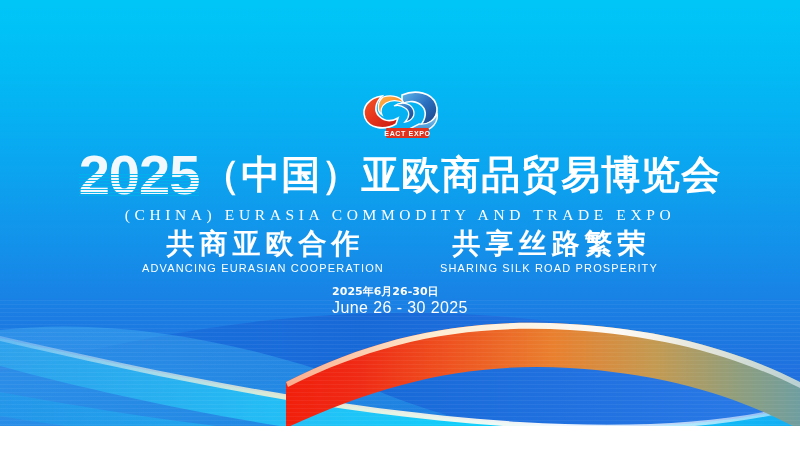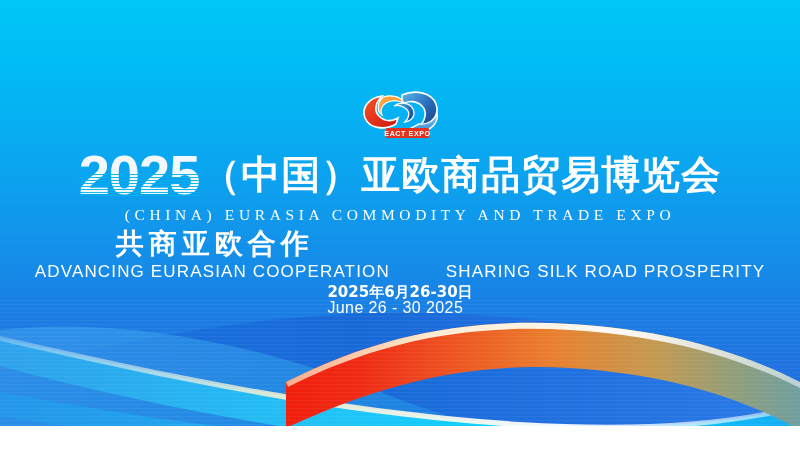--- a/index.html
+++ b/index.html
@@ -148,21 +148,21 @@
     font-size: 28px;
     line-height: 32px;
     letter-spacing: 5px;
     color: #ffffff;
     text-indent: 5px;
     white-space: nowrap;
   }
   .slogan-en {
     margin-top: 2px;
     font-family: "Liberation Sans", sans-serif;
-    font-size: 17px;
+    font-size: 11px;
     font-weight: 500;
     letter-spacing: 1.15px;
     color: #ffffff;
     white-space: nowrap;
   }
 
   
   #meta {
     position: absolute;
     left: 0;
@@ -170,21 +170,21 @@
     width: 800px;
     display: flex;
     justify-content: center;
     align-items: flex-start;
     gap: 22px;
   }
   .meta-col { text-align: left; }
   .meta-cn {
     font-family: "DejaVu Sans", "Liberation Sans", sans-serif;
     font-weight: bold;
-    font-size: 15px;
+    font-size: 11px;
     line-height: 16px;
     color: #ffffff;
     white-space: nowrap;
   }
   .meta-en {
     font-family: "Liberation Sans", sans-serif;
     font-size: 16px;
     line-height: 15px;
     font-weight: 500;
     letter-spacing: 0.4px;
@@ -328,20 +328,21 @@
     </div>
     <div class="en-title">(CHINA) EURASIA COMMODITY AND TRADE EXPO</div>
   </div>
 
   <div id="slogans">
     <div class="slogan">
       <div class="slogan-cn">共商亚欧合作</div>
       <div class="slogan-en">ADVANCING EURASIAN COOPERATION</div>
     </div>
     <div class="slogan">
+      <div class="slogan-cn">共享丝路繁荣</div>
       <div class="slogan-en">SHARING SILK ROAD PROSPERITY</div>
     </div>
   </div>
 
   <div id="meta">
     <div class="meta-col">
       <div class="meta-cn">2025年6月26-30日</div>
       <div class="meta-en">June 26 - 30  2025</div>
     </div>
   </div>

